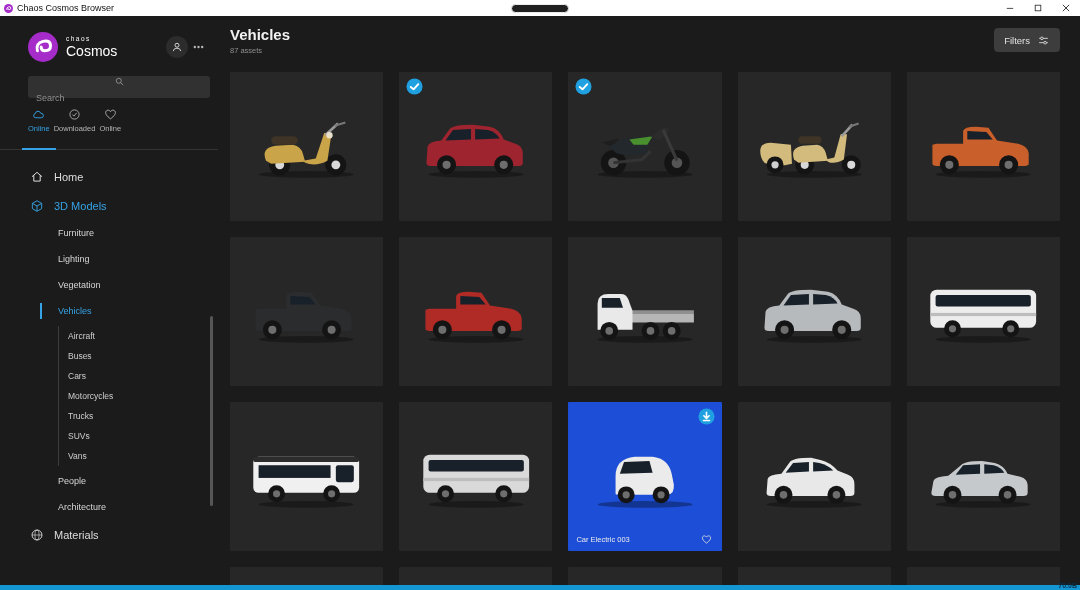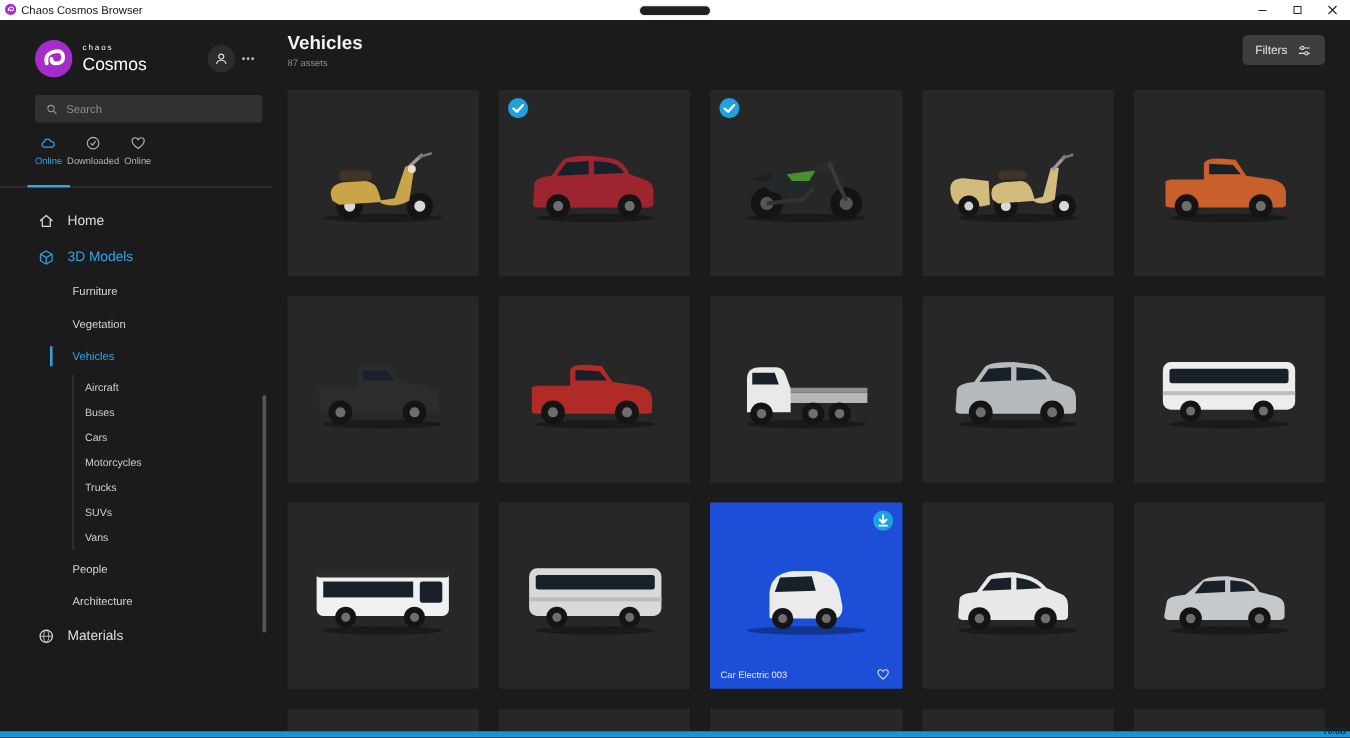--- a/index.html
+++ b/index.html
@@ -26,21 +26,21 @@
   .logo-mark { width:30px; height:30px; flex:0 0 30px; }
   .brand-text { margin-left:8px; line-height:1; }
   .brand-top { font-size:6.5px; color:#fff; letter-spacing:1.5px; display:block; margin-bottom:2px; }
   .brand-name { font-size:14px; color:#fff; font-weight:400; display:block; }
   .avatar-btn { margin-left:auto; width:22px; height:22px; border-radius:50%; background:#2c2c2c;
                 display:flex; align-items:center; justify-content:center; }
   .avatar-btn svg { width:14px; height:14px; }
   .more-btn { width:20px; height:22px; display:flex; align-items:center; justify-content:center; color:#b5b5b5; }
 
   .search-box { margin:4px 8px 0 28px; height:22px; background:#313131; border-radius:3px;
-                display:flex; align-items:center; padding:0 8px; gap:6px; }
+                display:flex; align-items:center; padding:0 8px; gap:6px;flex-direction:column; }
   .search-box svg { width:11px; height:11px; color:#9a9a9a; flex:0 0 11px; }
   .search-box input { background:transparent; border:none; outline:none; color:#cfcfcf;
                       font-size:9px; width:100%; font-family:"Liberation Sans",sans-serif; }
   .search-box input::placeholder { color:#8f8f8f; }
 
   .tabs { display:flex; padding:10px 0 0 26px; border-bottom:1px solid #353535; height:52px; }
   .tab { display:flex; flex-direction:column; align-items:center; gap:3px; color:#b5b5b5; position:relative;
          padding:0 2px 6px 2px; }
   .tab-icon svg { width:13px; height:13px; display:block; }
   .tab-label { font-size:7.5px; }
@@ -201,20 +201,23 @@
               <path d="M12 3 L20 7.5 L20 16.5 L12 21 L4 16.5 L4 7.5 Z" fill="none" stroke="currentColor" stroke-width="1.6"></path>
               <path d="M4 7.5 L12 12 L20 7.5 M12 12 L12 21" fill="none" stroke="currentColor" stroke-width="1.6"></path>
             </svg>
           </span>
           <span class="nav-label">3D Models</span>
         </div>
         <div class="nav-item lvl1">
           <span class="nav-label">Furniture</span>
         </div>
         <div class="nav-item lvl1">
+          <span class="nav-label">Lighting</span>
+        </div>
+        <div class="nav-item lvl1">
           <span class="nav-label">Vegetation</span>
         </div>
         <div class="nav-item lvl1 selected">
           <span class="nav-label">Vehicles</span>
         </div>
         <div class="subgroup">
           <div class="nav-item lvl2">
             <span class="nav-label">Aircraft</span>
           </div>
           <div class="nav-item lvl2">

